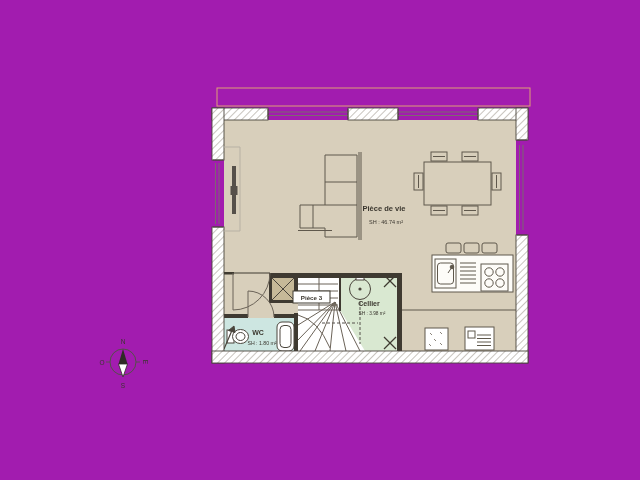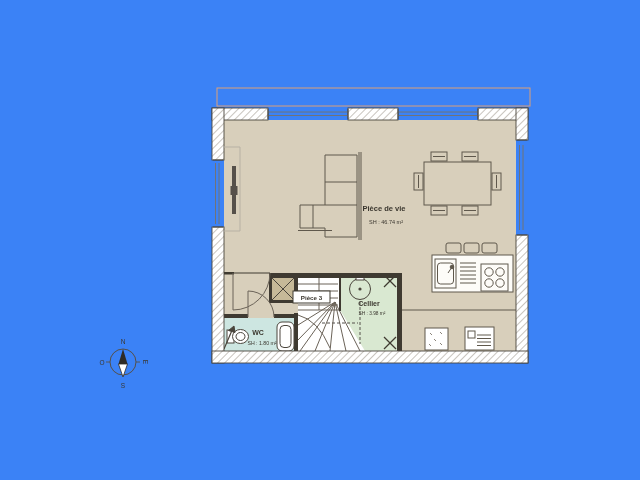--- a/index.html
+++ b/index.html
@@ -1,16 +1,16 @@
 <!DOCTYPE html>
 <html><head>
 <meta charset="utf-8">
 <style>
   html,body{margin:0;padding:0;background:#ffffff;}
-  #canvas{position:relative;width:640px;height:480px;background:#3b82f6;overflow:hidden;
+  #canvas{position:relative;width:640px;height:480px;background:#a21caf;overflow:hidden;
           font-family:"Liberation Sans", sans-serif;}
   svg{position:absolute;left:0;top:0;}
   text{fill:#3a362e;}
   .room-name{font-weight:bold;}
 </style>
 </head>
 <body>
 
 <div id="canvas">
 <svg width="640" height="480" viewBox="0 0 640 480">

